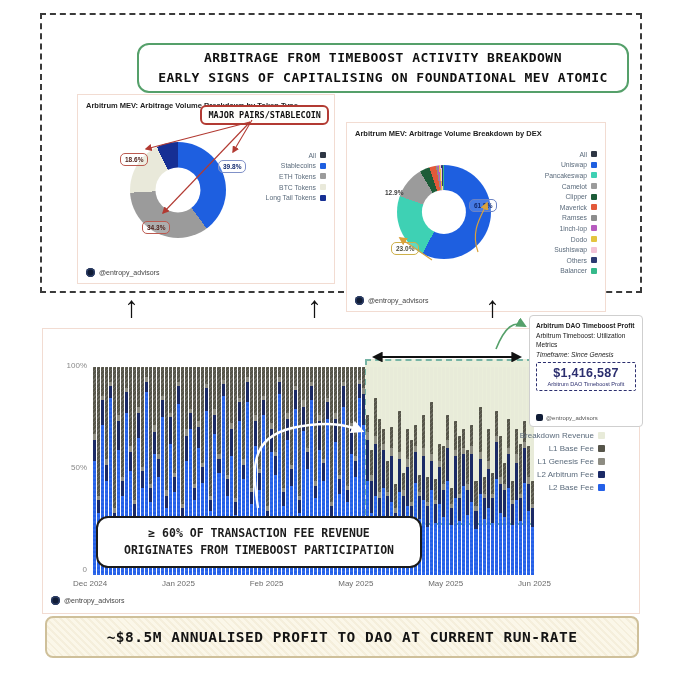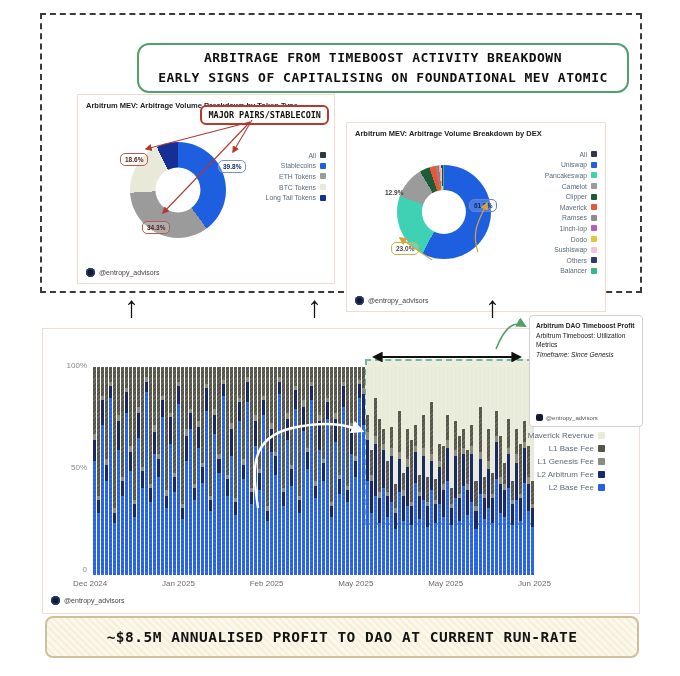--- a/index.html
+++ b/index.html
@@ -933,49 +933,57 @@
     <div class="xticks">
         <span class="xtick">Dec 2024</span>
         <span class="xtick">Jan 2025</span>
         <span class="xtick">Feb 2025</span>
         <span class="xtick">May 2025</span>
         <span class="xtick">May 2025</span>
         <span class="xtick">Jun 2025</span>
       </div>
     <div class="legend legend-fees">
         <div class="lg-row">
-         <span class="lg-label">Maverick Revenue</span>
+         <span class="lg-label">Breakdown Revenue</span>
          <span class="lg-sq" style="background:#e8ebd9"></span>
        </div>
         <div class="lg-row">
          <span class="lg-label">L1 Base Fee</span>
          <span class="lg-sq" style="background:#56554a"></span>
        </div>
         <div class="lg-row">
          <span class="lg-label">L1 Genesis Fee</span>
          <span class="lg-sq" style="background:#8d8c82"></span>
        </div>
         <div class="lg-row">
          <span class="lg-label">L2 Arbitrum Fee</span>
          <span class="lg-sq" style="background:#1b2a66"></span>
        </div>
         <div class="lg-row">
          <span class="lg-label">L2 Base Fee</span>
          <span class="lg-sq" style="background:#2460e8"></span>
        </div>
       </div>
+    <div class="fee-note mono">
+      <div>≥ 60% OF TRANSACTION FEE REVENUE</div>
+      <div>ORIGINATES FROM TIMEBOOST PARTICIPATION</div>
+    </div>
     <div class="attrib" style="bottom:8px;">
       <span class="logo"></span>
       <span class="handle">@entropy_advisors</span>
     </div>
   </div>
 
   <div class="info-card">
     <p><b>Arbitrum DAO Timeboost Profit</b> <span>Arbitrum Timeboost: Utilization Metrics</span></p>
     <p class="info-tf">Timeframe: Since Genesis</p>
+    <div class="info-value-box">
+      <div class="info-value">$1,416,587</div>
+      <div class="info-caption">Arbitrum DAO Timeboost Profit</div>
+    </div>
     <div class="info-attrib">
       <span class="logo"></span>
       <span class="handle">@entropy_advisors</span>
     </div>
   </div>
 
   <div class="banner mono">~$8.5M ANNUALISED PROFIT TO DAO AT CURRENT RUN-RATE</div>
 
   <svg class="overlay" width="680" height="676" viewBox="0 0 680 676">
     <defs>

